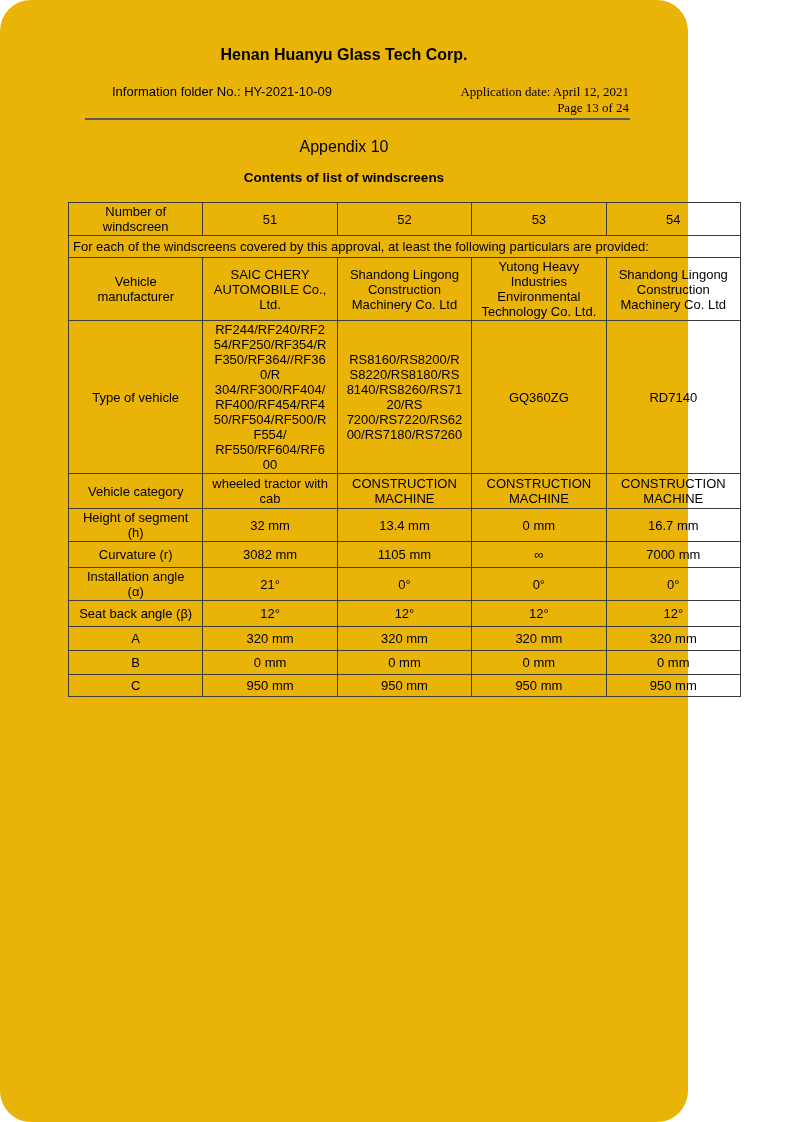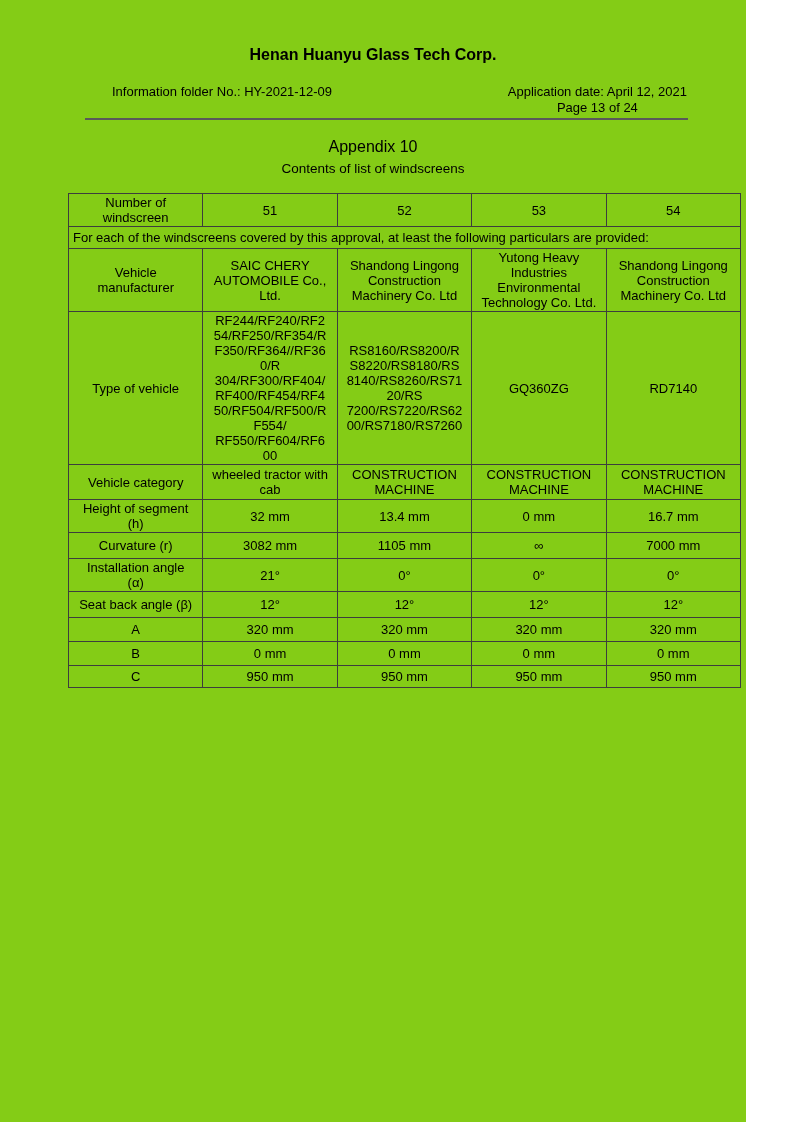--- a/index.html
+++ b/index.html
@@ -3,55 +3,55 @@
 <meta charset="utf-8">
 <style>
   html, body { margin: 0; padding: 0; }
   body {
     width: 793px; height: 1122px;
     background: #ffffff;
     font-family: "Liberation Sans", sans-serif;
     color: #000000;
     overflow: hidden;
   }
-  .page { position: relative; width: 746px; height: 1122px; background: #84cc16; }
+  .page { position: relative; width: 688px; height: 1122px; background: #eab308; border-radius: 31px; }
 
   .company-title {
     padding-top: 46px;
     text-align: center;
     font-size: 16px;
     font-weight: bold;
   }
 
   .info-bar {
     display: flex;
     justify-content: space-between;
     align-items: flex-start;
     margin: 20px 59px 0 112px;
     font-size: 13px;
     line-height: 16px;
   }
-  .info-right { text-align: center; }
+  .info-right { text-align: right; font-family: Liberation Serif, serif; }
 
   .divider {
     margin: 2px 58px 0 85px;
     border-top: 2px solid #595959;
   }
 
   .appendix-title {
     margin-top: 18px;
     text-align: center;
     font-size: 16px;
     font-weight: normal;
   }
   .appendix-subtitle {
-    margin-top: 5px;
+    margin-top: 14px;
     text-align: center;
     font-size: 13.5px;
-    font-weight: normal;
+    font-weight: bold;
   }
 
   table.ws {
     margin: 17px 10px 0 68px;
     width: 673px;
     border-collapse: collapse;
     table-layout: fixed;
   }
   table.ws td {
     border: 1px solid #3d3d3d;
@@ -68,21 +68,21 @@
   }
 </style>
 </head>
 <body>
 
 <div class="page">
 
   <div class="company-title">Henan Huanyu Glass Tech Corp.</div>
 
   <div class="info-bar">
-    <div>Information folder No.: HY-2021-12-09</div>
+    <div>Information folder No.: HY-2021-10-09</div>
     <div class="info-right">
       <div>Application date: April 12, 2021</div>
       <div>Page 13 of 24</div>
     </div>
   </div>
 
   <div class="divider"></div>
 
   <div class="appendix-title">Appendix 10</div>
   <div class="appendix-subtitle">Contents of list of windscreens</div>

